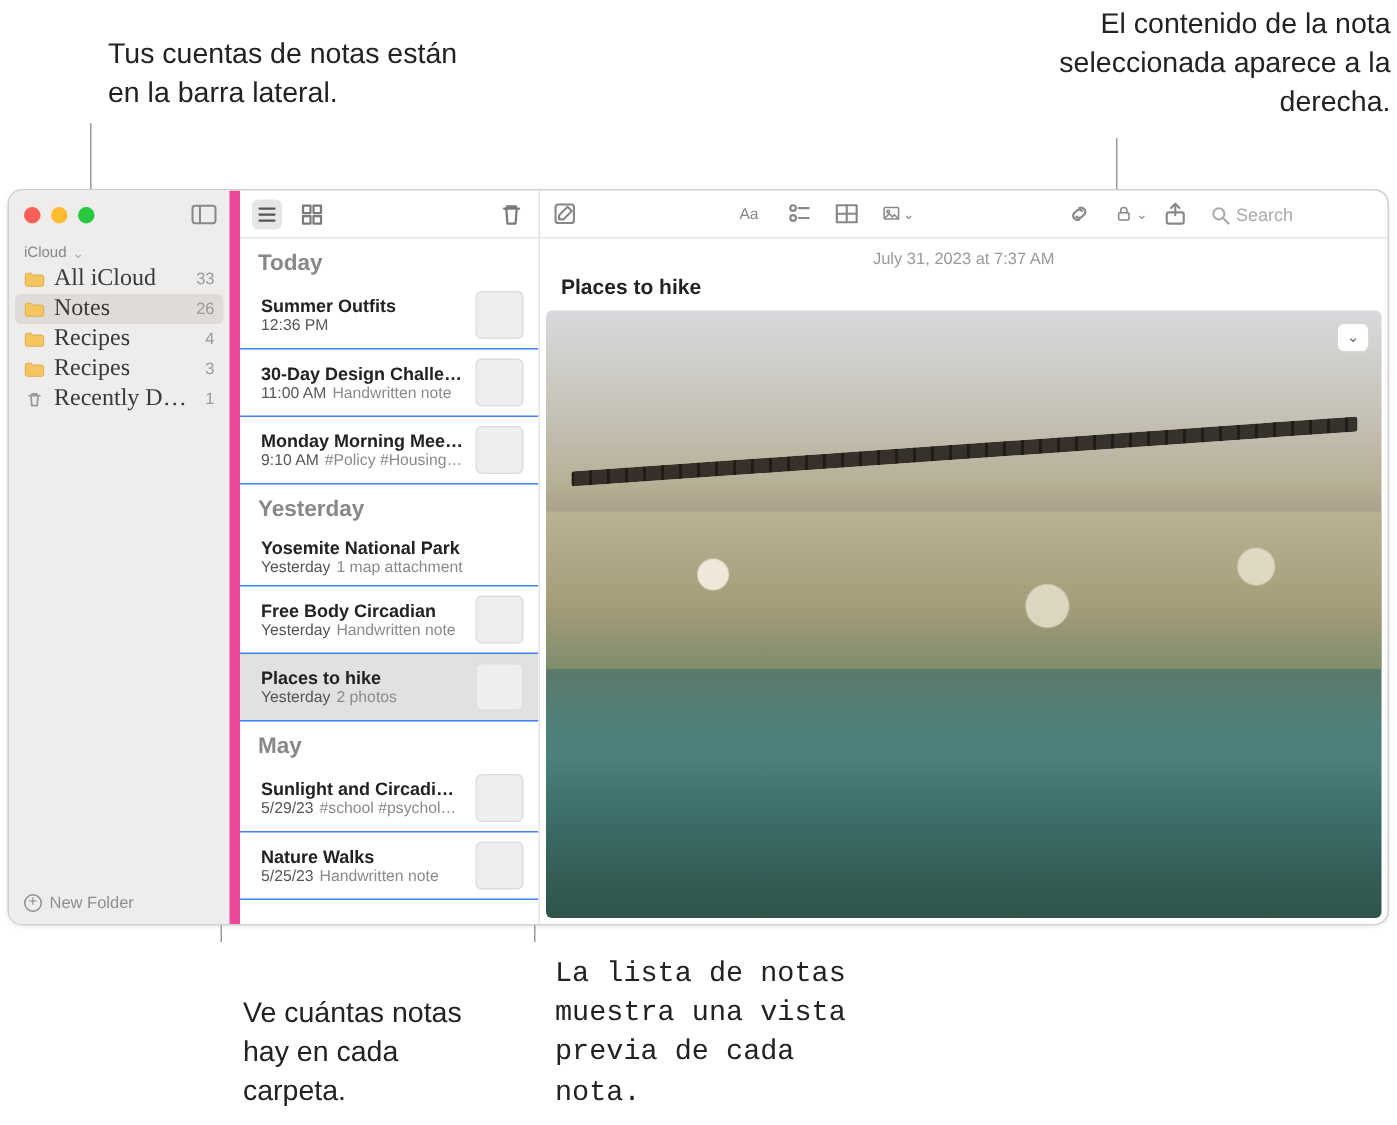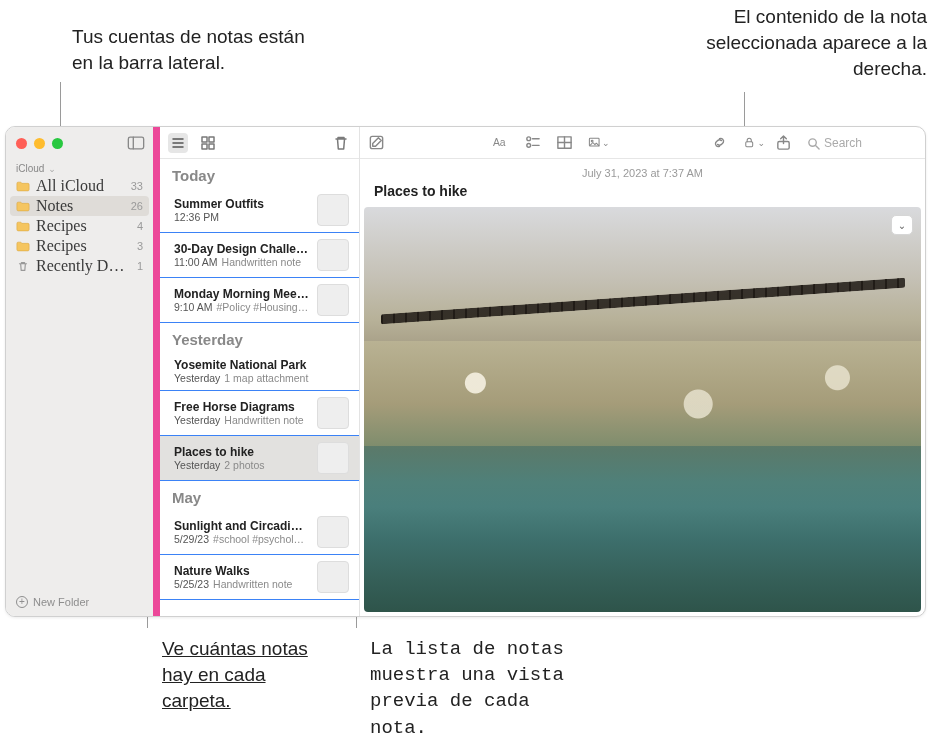--- a/index.html
+++ b/index.html
@@ -264,21 +264,21 @@
     z-index: 3;
   }
   
   .stroke { fill: none; stroke: currentColor; stroke-width: 1.5; stroke-linecap: round; stroke-linejoin: round; }
 </style>
 </head>
 <body>
 
 <div class="callout" style="left:72px; top:24px; width:250px;">Tus cuentas de notas están en la barra lateral.</div>
 <div class="callout ra" style="right:4px; top:4px; width:280px;">El contenido de la nota seleccionada aparece a la derecha.</div>
-<div class="callout" style="left:162px; top:636px; width:160px;text-decoration:underline;">Ve cuántas notas hay en cada carpeta.</div>
+<div class="callout" style="left:162px; top:663px; width:160px;">Ve cuántas notas hay en cada carpeta.</div>
 <div class="callout" style="left:370px; top:636px; width:220px;font-family:Liberation Mono, monospace;">La lista de notas muestra una vista previa de cada nota.</div>
 
 <div class="leader" style="left:60px; top:82px; width:1px; height:80px;"></div>
 <div class="leader" style="left:744px; top:92px; width:1px; height:215px;"></div>
 <div class="leader" style="left:147px; top:400px; width:1px; height:228px;"></div>
 <div class="leader" style="left:356px; top:524px; width:1px; height:104px;"></div>
 
 <div class="window">
 
   <div class="sidebar">
@@ -394,21 +394,21 @@
         </div>
         <div class="nl-group-head">Yesterday</div>
         <div class="nl-row">
           <div class="txt">
             <div class="title">Yosemite National Park</div>
             <div class="meta"><span class="d">Yesterday</span><span class="p">1 map attachment</span></div>
           </div>
         </div>
         <div class="nl-row">
           <div class="txt">
-            <div class="title">Free Horse Diagrams</div>
+            <div class="title">Free Body Circadian</div>
             <div class="meta"><span class="d">Yesterday</span><span class="p">Handwritten note</span></div>
           </div>
           <div class="thumb th-diag"></div>
         </div>
         <div class="nl-row selected">
           <div class="txt">
             <div class="title">Places to hike</div>
             <div class="meta"><span class="d">Yesterday</span><span class="p">2 photos</span></div>
           </div>
           <div class="thumb th-hike"></div>

